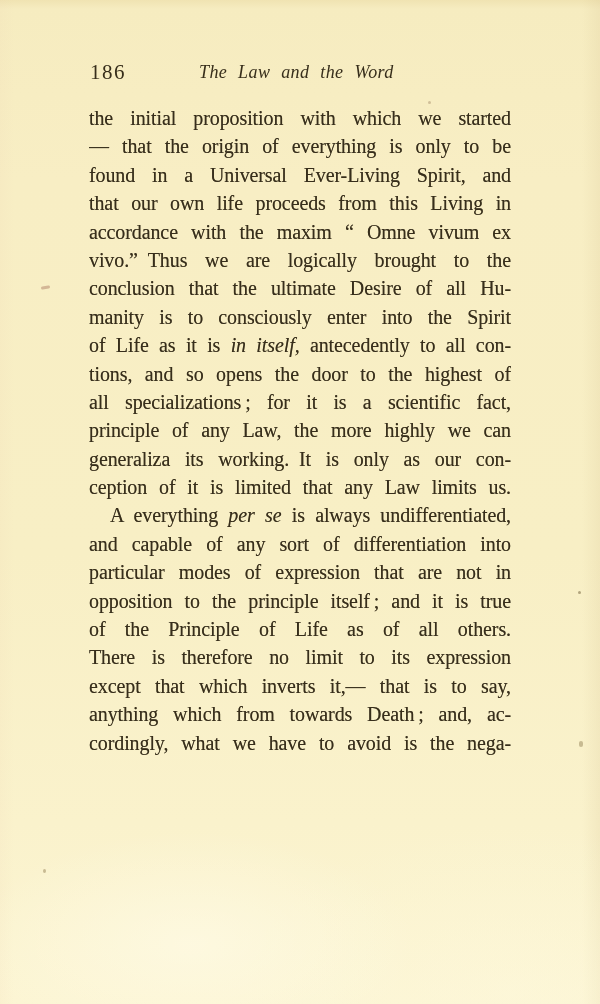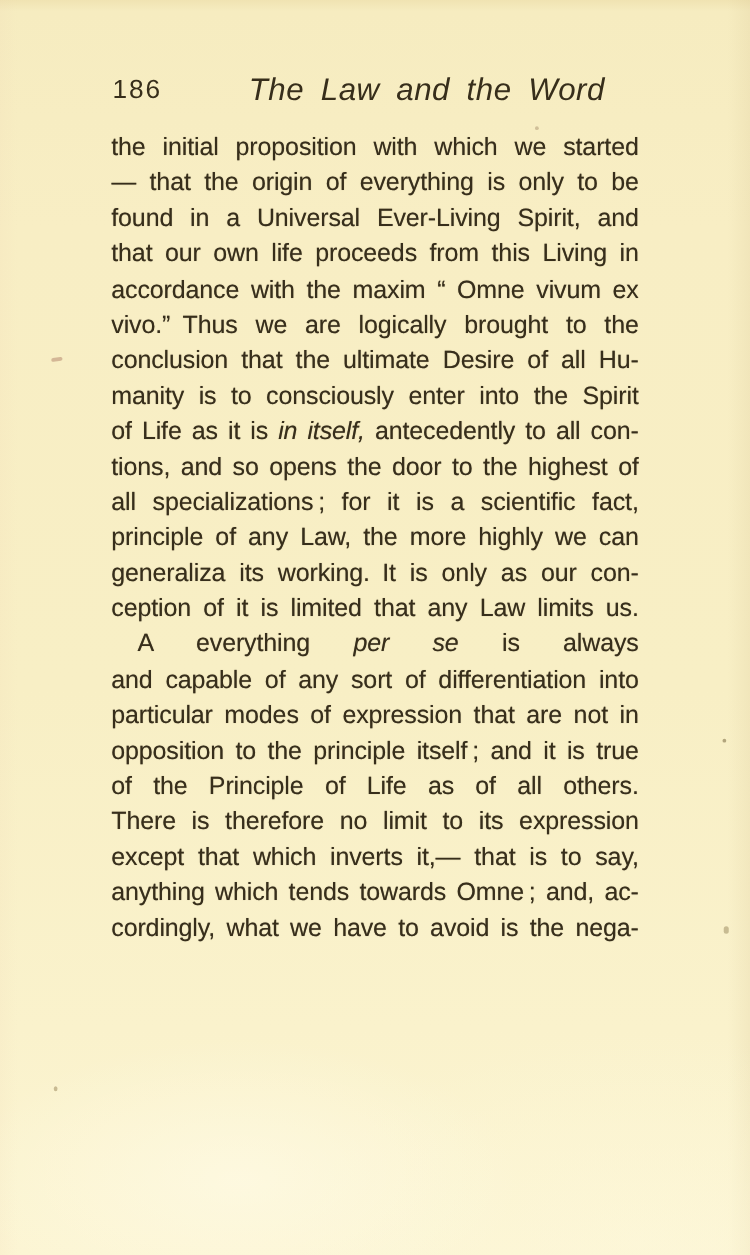--- a/index.html
+++ b/index.html
@@ -10,35 +10,35 @@
   body{width:600px;height:1004px;overflow:hidden;}
   .page{
     position:relative;
     width:600px;height:1004px;
     background:
       radial-gradient(ellipse 320px 160px at 32% 94%, rgba(255,252,235,0.55), rgba(255,252,235,0) 70%),
       radial-gradient(ellipse 420px 240px at 85% 99%, rgba(253,248,220,0.5), rgba(253,248,220,0) 70%),
       linear-gradient(90deg, rgba(235,205,175,0.10) 0, rgba(235,205,175,0) 14px),
       linear-gradient(90deg, rgba(0,0,0,0) 97%, rgba(210,190,140,0.18) 100%),
       linear-gradient(180deg, #f0e3b2 0px, #f6ecc0 9px, #f8eec4 18%, var(--paper) 55%, #faf2cc 82%, #fcf5d3 100%);
-    font-family:Liberation Sans, sans-serif;
+    font-family:Liberation Serif, serif;
     color:var(--ink);
   }
   .header{
     position:absolute;
     left:89px;top:56px;width:422px;height:32px;
   }
   .pagenum{
     position:absolute;left:1px;top:0;
     font-size:21px;line-height:32px;
     letter-spacing:1.5px;
   }
   .title{
     position:absolute;left:110px;top:0;
-    font-size:25px;line-height:32px;
+    font-size:18px;line-height:32px;
     font-style:italic;
     word-spacing:6px;
     letter-spacing:0.4px;
     white-space:nowrap;
   }
   .body-text{
     position:absolute;
     left:89px;top:104px;width:422px;
   }
   .line{
@@ -82,21 +82,21 @@
       <div class="line"><span>principle of any Law, the more highly we can</span></div>
       <div class="line"><span>generaliza its working. It is only as our con-</span></div>
       <div class="line"><span>ception of it is limited that any Law limits us.</span></div>
       <div class="line indent"><span>A everything </span><span class="it">per se</span><span> is always undifferentiated,</span></div>
       <div class="line"><span>and capable of any sort of differentiation into</span></div>
       <div class="line"><span>particular modes of expression that are not in</span></div>
       <div class="line"><span>opposition to the principle itself ; and it is true</span></div>
       <div class="line"><span>of the Principle of Life as of all others.</span></div>
       <div class="line"><span>There is therefore no limit to its expression</span></div>
       <div class="line"><span>except that which inverts it,— that is to say,</span></div>
-      <div class="line"><span>anything which tends towards Omne ; and, ac-</span></div>
+      <div class="line"><span>anything which from towards Death ; and, ac-</span></div>
       <div class="line"><span>cordingly, what we have to avoid is the nega-</span></div>
     </div>
   <div class="speck speck-1"></div>
   <div class="speck speck-2"></div>
   <div class="speck speck-3"></div>
   <div class="speck speck-4"></div>
   <div class="speck speck-5"></div>
 </div>
 
 </body></html>

